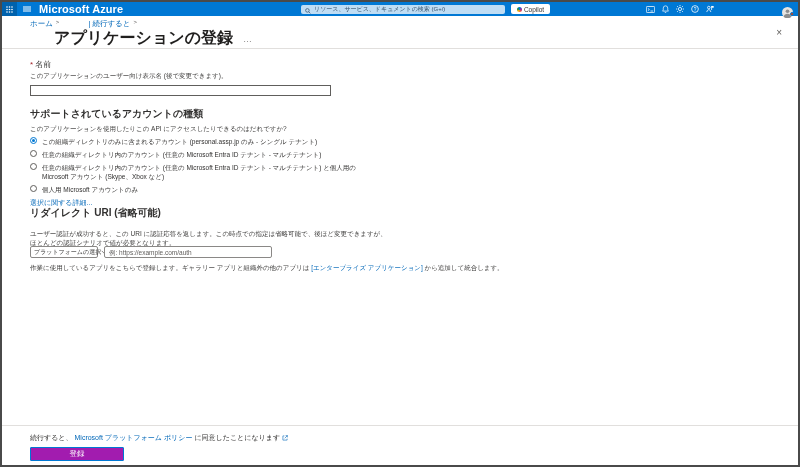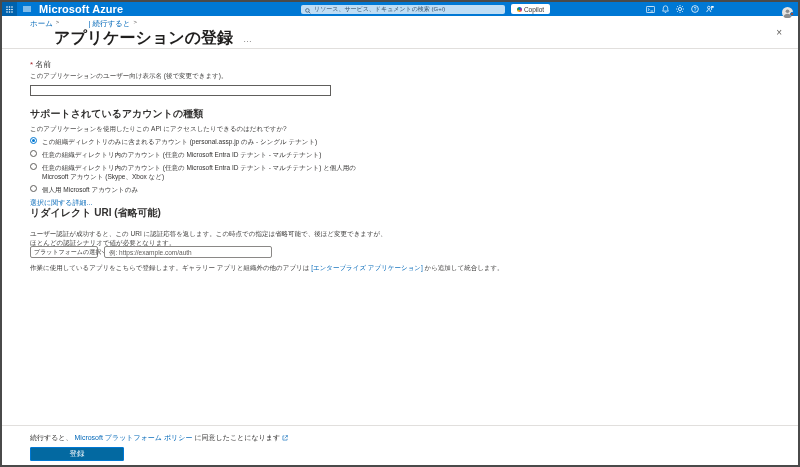--- a/index.html
+++ b/index.html
@@ -56,21 +56,21 @@
   .redir-desc{ position:absolute; left:28px; top:228px; width:362px; font-size:6.5px; line-height:8.5px; color:#3b3a39; }
   .controls{ position:absolute; left:28px; top:244px; display:flex; gap:6px; }
   .platform-select{ width:68px; height:12px; border:1px solid #8a8886; border-radius:2px; background:#fff;
     display:flex; align-items:center; justify-content:space-between; padding:0 3px; cursor:pointer; }
   .platform-select span{ font-size:6px; color:#323130; white-space:nowrap; }
   .uri-input{ width:168px; height:12px; border:1px solid #8a8886; border-radius:2px; font-size:6.5px; padding:0 4px; font-family:inherit; color:#323130; }
   .uri-input::placeholder{ color:#605e5c; }
   .ent-note{ position:absolute; left:28px; top:262px; font-size:6.5px; color:#3b3a39; white-space:nowrap; }
   
   .footer-note{ position:absolute; left:28px; top:431px; font-size:7px; color:#323130; display:flex; align-items:center; gap:2px; white-space:nowrap; }
-  .register-btn{ position:absolute; left:28px; top:445px; width:94px; height:14px; background:#0369a1; color:#fff;
+  .register-btn{ position:absolute; left:28px; top:445px; width:94px; height:14px; background:#a21caf; color:#fff;
     border:1px solid #0078d4; border-radius:1px; font-size:7.5px; font-family:Liberation Serif, serif; cursor:pointer; }
 </style>
 </head>
 <body>
 
 <div id="app">
 
   <div class="topbar">
     <div class="waffle">
       <svg width="7" height="7" viewBox="0 0 7 7">

